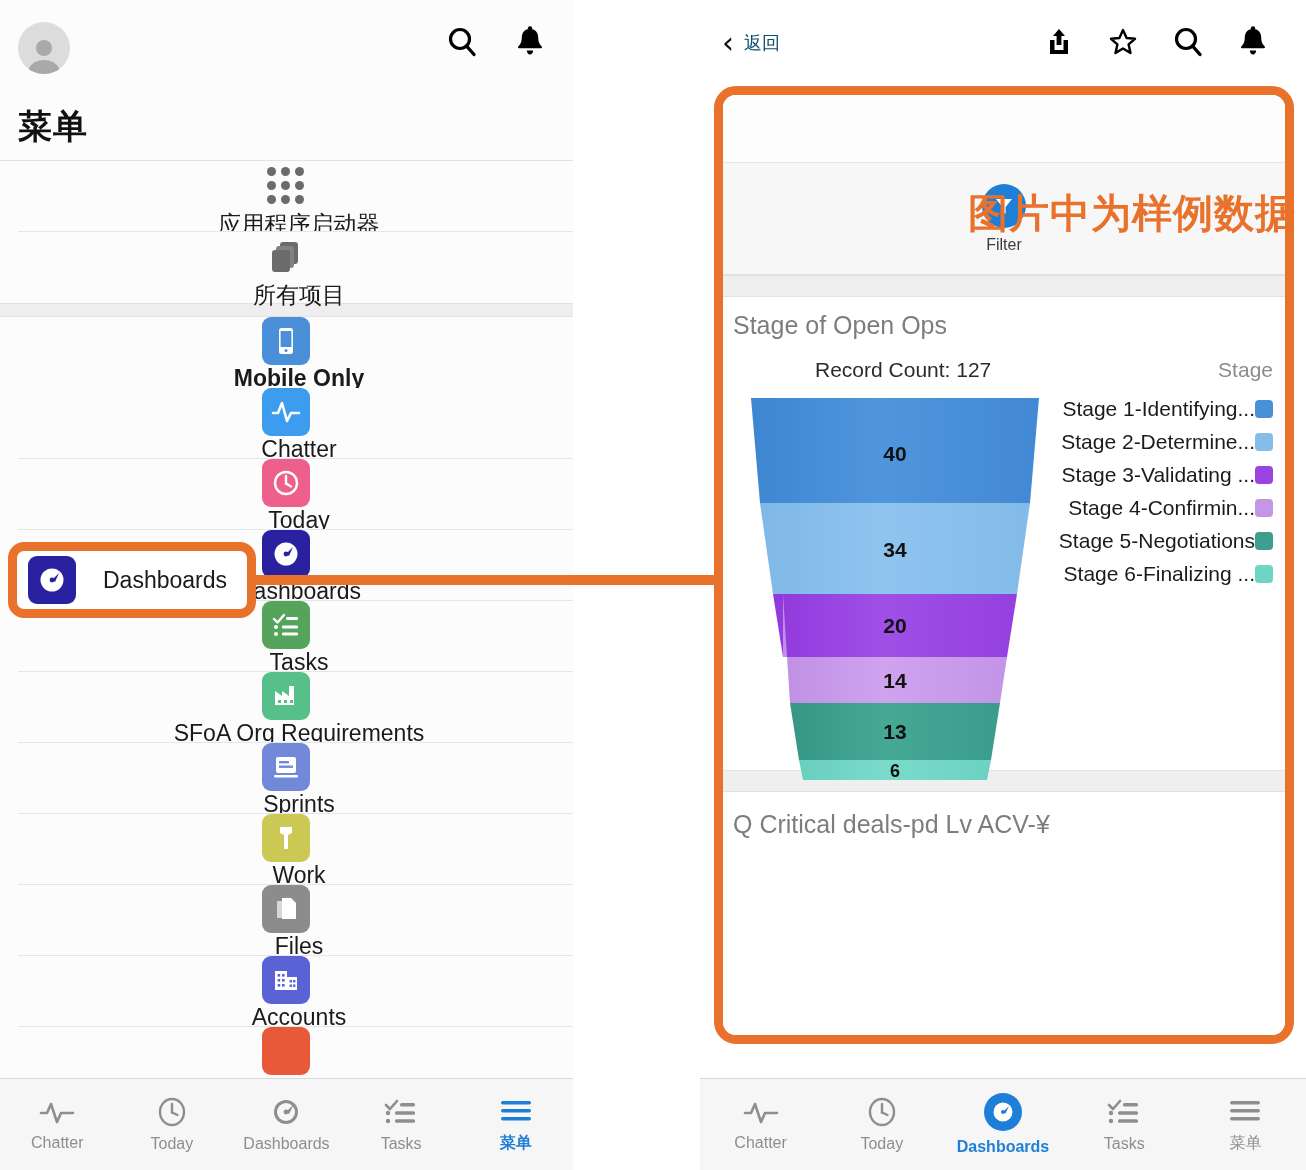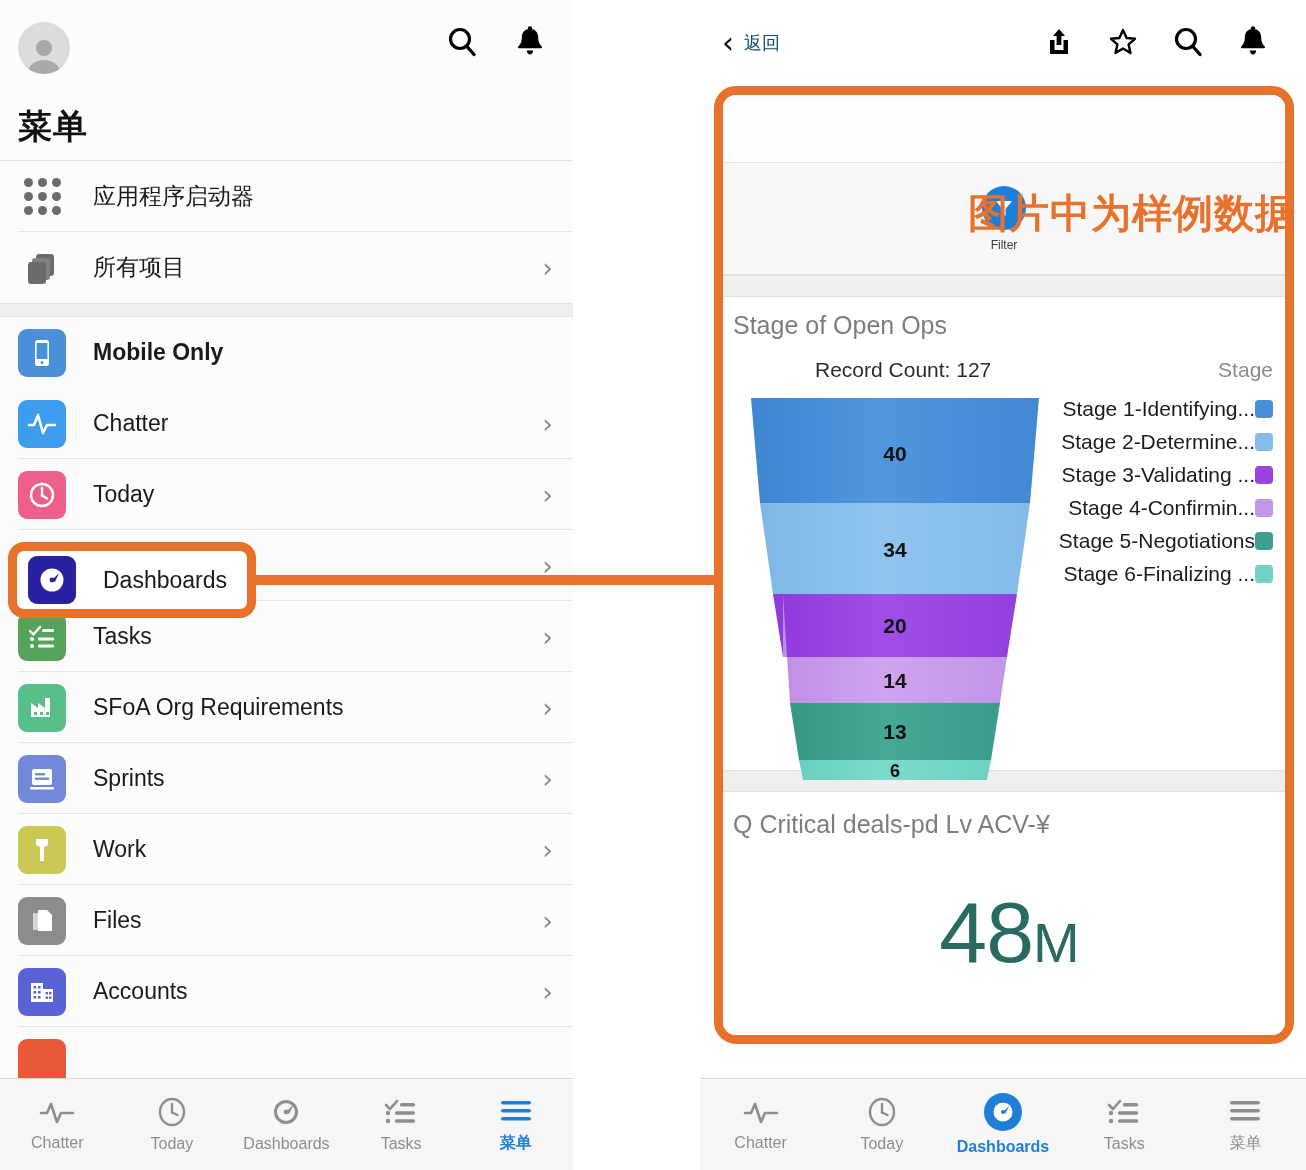--- a/index.html
+++ b/index.html
@@ -30,20 +30,21 @@
     font-size: 34px; font-weight: 700; color: #111;
     padding: 0 0 0 18px; height: 62px; line-height: 56px; letter-spacing: 1px;
   }
   .sep-line { height: 1px; background: #e2e2e2; }
   .sep-band { height: 14px; background: #eeeeee; border-top: 1px solid #e2e2e2; border-bottom: 1px solid #e2e2e2; }
 
   .m-row {
     position: relative; display: flex; align-items: center;
     height: 71px; padding-left: 18px; padding-right: 20px;
     background: #fcfcfc;
+    flex-direction: column;
   }
   .m-row::after {
     content: ""; position: absolute; left: 18px; right: 0; bottom: 0;
     height: 1px; background: #e6e6e6;
   }
   .m-row.no-rule::after { display: none; }
   .m-icon { width: 48px; height: 48px; border-radius: 9px; flex: none;
             display: flex; align-items: center; justify-content: center; }
   .m-icon svg { display: block; }
   .m-label { margin-left: 27px; font-size: 23px; color: #1a1a1a; white-space: nowrap; }
@@ -90,21 +91,21 @@
   .card-inner { position: absolute; inset: 0; background: #fff; overflow: hidden; }
 
   .dash-headerstrip { height: 68px; background: #fdfdfd; border-bottom: 1px solid #e6e6e6; }
   .dash-actions {
     height: 112px; background: #f7f7f7; border-bottom: 1px solid #e0e0e0;
     display: flex; align-items: center;
   }
   .act { flex: 1; display: flex; flex-direction: column; align-items: center; gap: 8px; }
   .act-circle { width: 44px; height: 44px; border-radius: 50%; background: #1d7fd7;
                 display: flex; align-items: center; justify-content: center; }
-  .act-label { font-size: 12px; color: #3c3c3c; }
+  .act-label { font-size: 16px; color: #3c3c3c; }
 
   .sample-note {
     position: absolute; right: 10px; top: 186px; font-size: 40px;
     color: #E8722B; font-weight: 600; letter-spacing: 1px;
     font-family: "DejaVu Sans", sans-serif; z-index: 5;
   }
 
   .gap-band { height: 22px; background: #efefef; border-top: 1px solid #e2e2e2;
               border-bottom: 1px solid #e2e2e2; }
 
@@ -518,23 +519,20 @@
                 <span class="legend-sw" style="background:#6FD4C4"></span>
               </div>
             </div>
           </div>
         </div>
 
         <div class="gap-band"></div>
 
         <div class="metric-widget">
           <div class="metric-title">Q Critical deals-pd Lv ACV-¥</div>
-          <div class="metric-value">
-            <span>48</span><span class="suffix">M</span>
-          </div>
         </div>
 
       </div>
     </div>
 
     <div class="tabbar">
       <div class="tab">
         <svg width="42" height="30" viewBox="0 0 42 30">
             <polyline points="5,16 11,16 15,7 21,25 25,16 37,16" fill="none" stroke="#8e8e8e" stroke-width="2.6" stroke-linejoin="round" stroke-linecap="round"></polyline>
           </svg>

